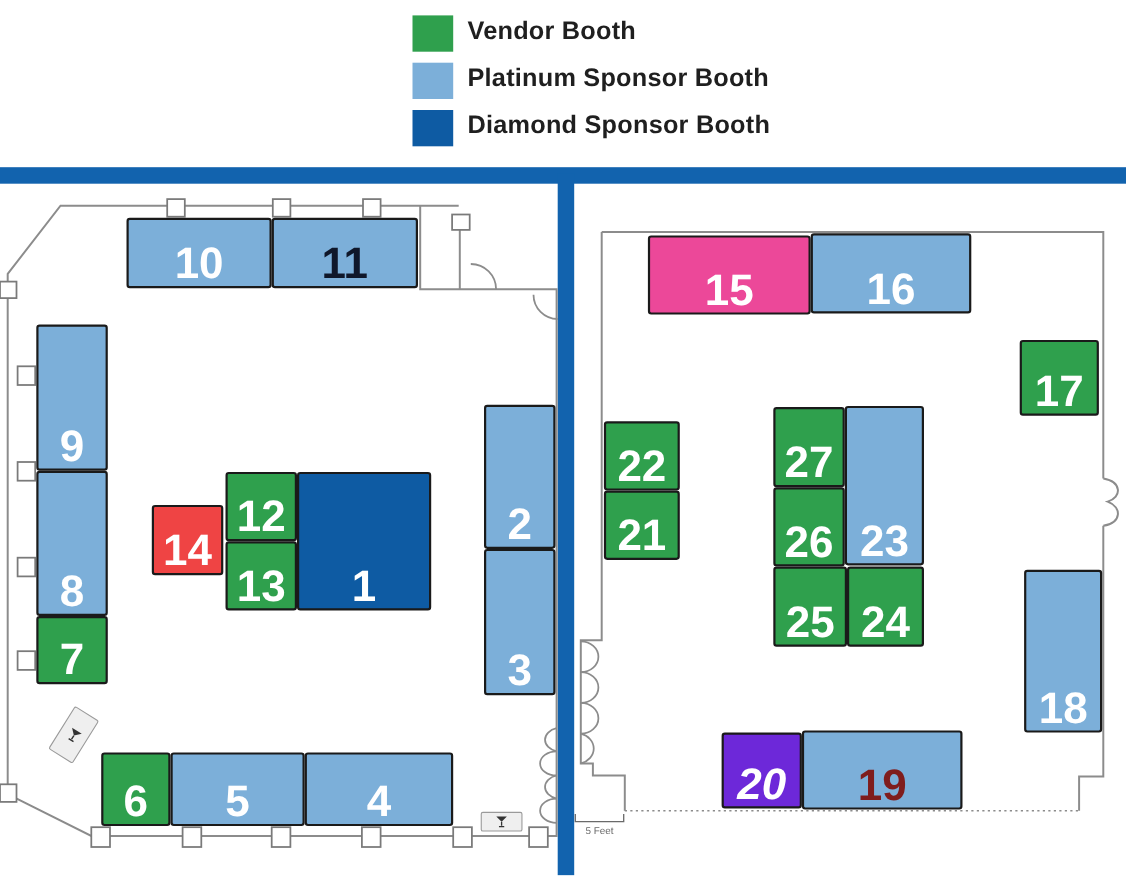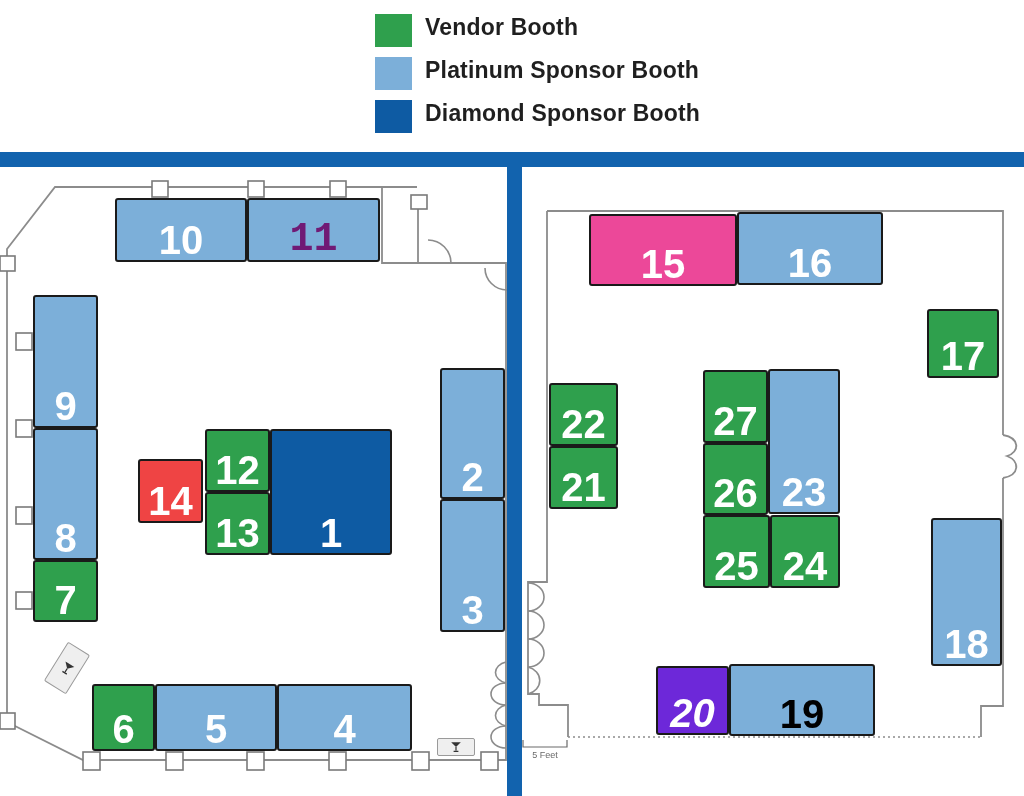--- a/index.html
+++ b/index.html
@@ -138,21 +138,21 @@
       <div class="booth" style="left: 33px; top: 428px; width: 65px; height: 132px; background: rgb(124, 175, 217); border-color: rgb(26, 26, 26);">
         <span class="booth-number" style="color: rgb(255, 255, 255);">8</span>
       </div>
       <div class="booth" style="left: 33px; top: 295px; width: 65px; height: 133px; background: rgb(124, 175, 217); border-color: rgb(26, 26, 26);">
         <span class="booth-number" style="color: rgb(255, 255, 255);">9</span>
       </div>
       <div class="booth" style="left: 115px; top: 198px; width: 132px; height: 64px; background: rgb(124, 175, 217); border-color: rgb(26, 26, 26);">
         <span class="booth-number" style="color: rgb(255, 255, 255);">10</span>
       </div>
       <div class="booth" style="left: 247px; top: 198px; width: 133px; height: 64px; background: rgb(124, 175, 217); border-color: rgb(26, 26, 26);">
-        <span class="booth-number" style="color: #701a75; font-family: Liberation Mono, monospace;">11</span>
+        <span class="booth-number" style="color: #0f172a;">11</span>
       </div>
       <div class="booth" style="left: 205px; top: 429px; width: 65px; height: 63px; background: rgb(47, 160, 77); border-color: rgb(26, 26, 26);">
         <span class="booth-number" style="color: rgb(255, 255, 255);">12</span>
       </div>
       <div class="booth" style="left: 205px; top: 492px; width: 65px; height: 63px; background: rgb(47, 160, 77); border-color: rgb(26, 26, 26);">
         <span class="booth-number" style="color: rgb(255, 255, 255);">13</span>
       </div>
       <div class="booth" style="left: 138px; top: 459px; width: 65px; height: 64px; background: #ef4444; border-color: rgb(26, 26, 26);">
         <span class="booth-number" style="color: rgb(255, 255, 255);">14</span>
       </div>
@@ -162,21 +162,21 @@
       <div class="booth" style="left: 737px; top: 212px; width: 146px; height: 73px; background: rgb(124, 175, 217); border-color: rgb(26, 26, 26);">
         <span class="booth-number" style="color: rgb(255, 255, 255);">16</span>
       </div>
       <div class="booth" style="left: 927px; top: 309px; width: 72px; height: 69px; background: rgb(47, 160, 77); border-color: rgb(26, 26, 26);">
         <span class="booth-number" style="color: rgb(255, 255, 255);">17</span>
       </div>
       <div class="booth" style="left: 931px; top: 518px; width: 71px; height: 148px; background: rgb(124, 175, 217); border-color: rgb(26, 26, 26);">
         <span class="booth-number" style="color: rgb(255, 255, 255);">18</span>
       </div>
       <div class="booth" style="left: 729px; top: 664px; width: 146px; height: 72px; background: rgb(124, 175, 217); border-color: rgb(26, 26, 26);">
-        <span class="booth-number" style="color: #000000;">19</span>
+        <span class="booth-number" style="color: #7f1d1d;">19</span>
       </div>
       <div class="booth" style="left: 656px; top: 666px; width: 73px; height: 69px; background: #6d28d9; border-color: rgb(26, 26, 26); font-style: italic;">
         <span class="booth-number" style="color: rgb(255, 255, 255);">20</span>
       </div>
       <div class="booth" style="left: 549px; top: 446px; width: 69px; height: 63px; background: rgb(47, 160, 77); border-color: rgb(26, 26, 26);">
         <span class="booth-number" style="color: rgb(255, 255, 255);">21</span>
       </div>
       <div class="booth" style="left: 549px; top: 383px; width: 69px; height: 63px; background: rgb(47, 160, 77); border-color: rgb(26, 26, 26);">
         <span class="booth-number" style="color: rgb(255, 255, 255);">22</span>
       </div>

